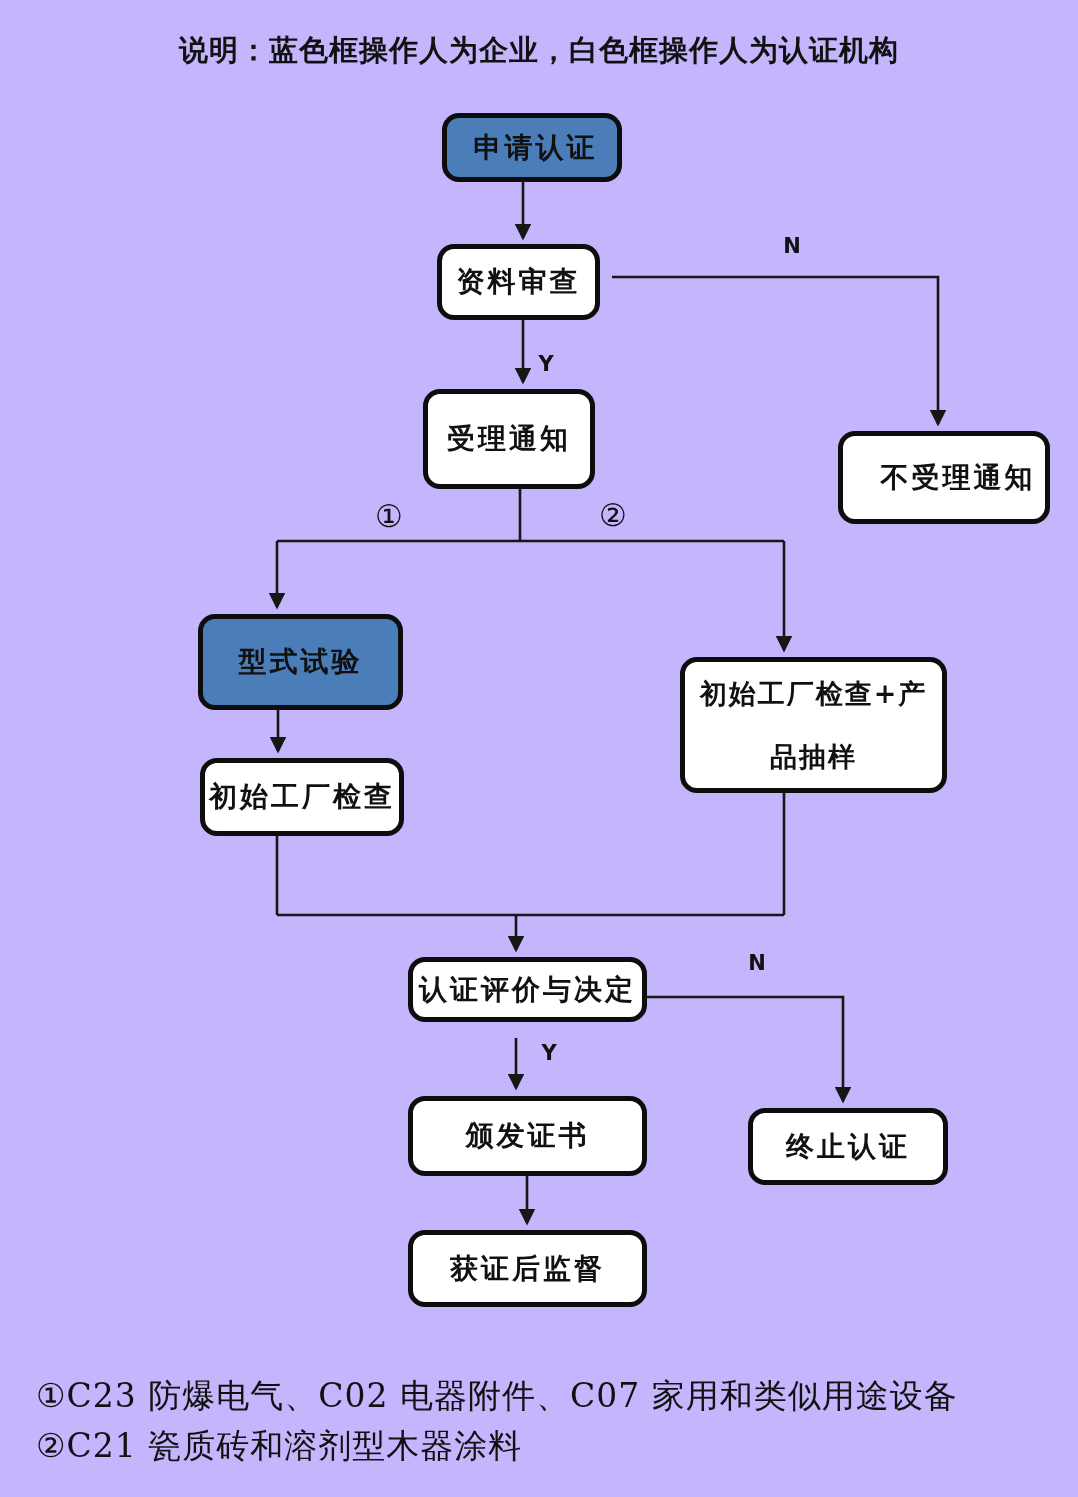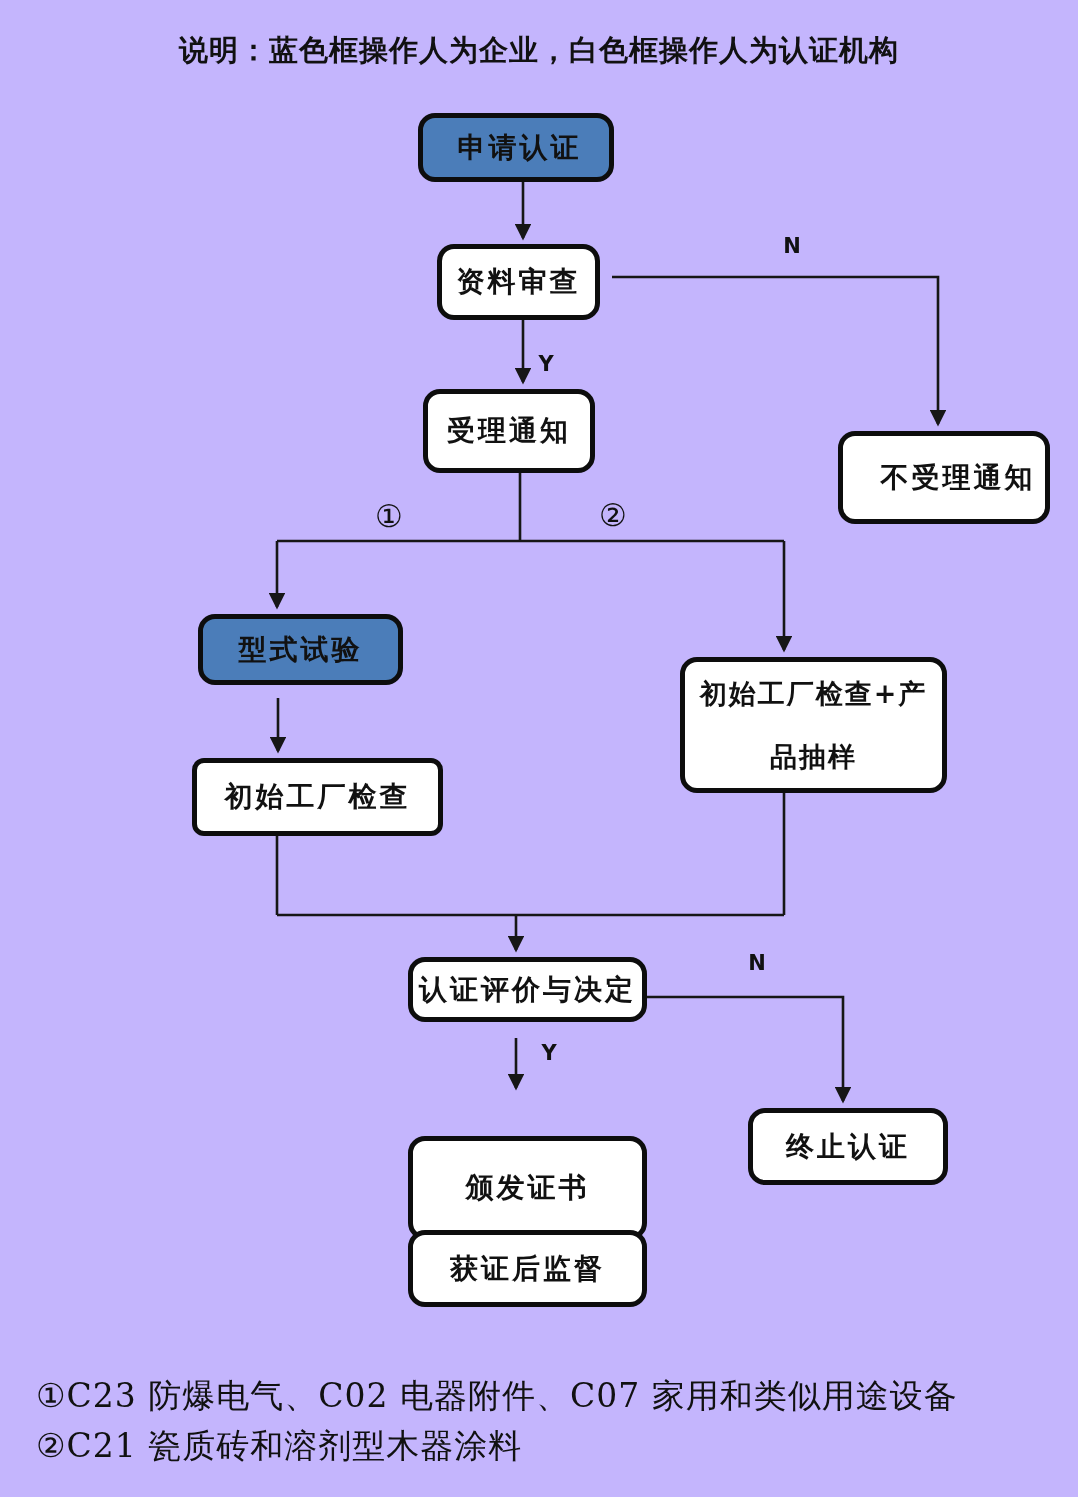--- a/index.html
+++ b/index.html
@@ -103,39 +103,39 @@
       <path d="M516,915 V950" marker-end="url(#arrow)"></path>
 
       <path d="M647,997 H843 V1101" marker-end="url(#arrow)"></path>
 
       <path d="M516,1038 V1088" marker-end="url(#arrow)"></path>
 
       <path d="M527,1175 V1223" marker-end="url(#arrow)"></path>
     </g>
   </svg>
 
-  <div class="node blue" style="left:418px; top:113px; width:196px; height:69px;padding-left:7px;">申请认证</div>
+  <div class="node blue" style="left:442px; top:113px; width:180px; height:69px;padding-left:7px;">申请认证</div>
 
   <div class="node" style="left:437px; top:244px; width:163px; height:76px;">资料审查</div>
 
-  <div class="node" style="left:423px; top:389px; width:172px; height:84px;">受理通知</div>
+  <div class="node" style="left:423px; top:389px; width:172px; height:100px;">受理通知</div>
 
   <div class="node" style="left:838px; top:431px; width:212px; height:93px;padding-left:28px;">不受理通知</div>
 
-  <div class="node blue" style="left:198px; top:614px; width:205px; height:71px;">型式试验</div>
+  <div class="node blue" style="left:198px; top:614px; width:205px; height:96px;">型式试验</div>
 
-  <div class="node" style="left:192px; top:758px; width:251px; height:78px;border-radius:12px;">初始工厂检查</div>
+  <div class="node" style="left:200px; top:758px; width:204px; height:78px;">初始工厂检查</div>
 
   <div class="node twoline" style="left:680px; top:657px; width:267px; height:136px;">初始工厂检查+产品抽样</div>
 
   <div class="node" style="left:408px; top:957px; width:239px; height:65px;text-align:center;">认证评价与决定</div>
 
   <div class="node" style="left:748px; top:1108px; width:200px; height:77px;">终止认证</div>
 
-  <div class="node" style="left:408px; top:1136px; width:239px; height:104px;">颁发证书</div>
+  <div class="node" style="left:408px; top:1096px; width:239px; height:80px;">颁发证书</div>
 
   <div class="node" style="left:408px; top:1230px; width:239px; height:77px;">获证后监督</div>
 
   <div class="edge-label" style="left:792px; top:246px;">N</div>
 
   <div class="edge-label" style="left:546px; top:364px;">Y</div>
 
   <div class="edge-label circled" style="left:389px; top:516px;">①</div>
 
   <div class="edge-label circled" style="left:613px; top:515px;">②</div>

